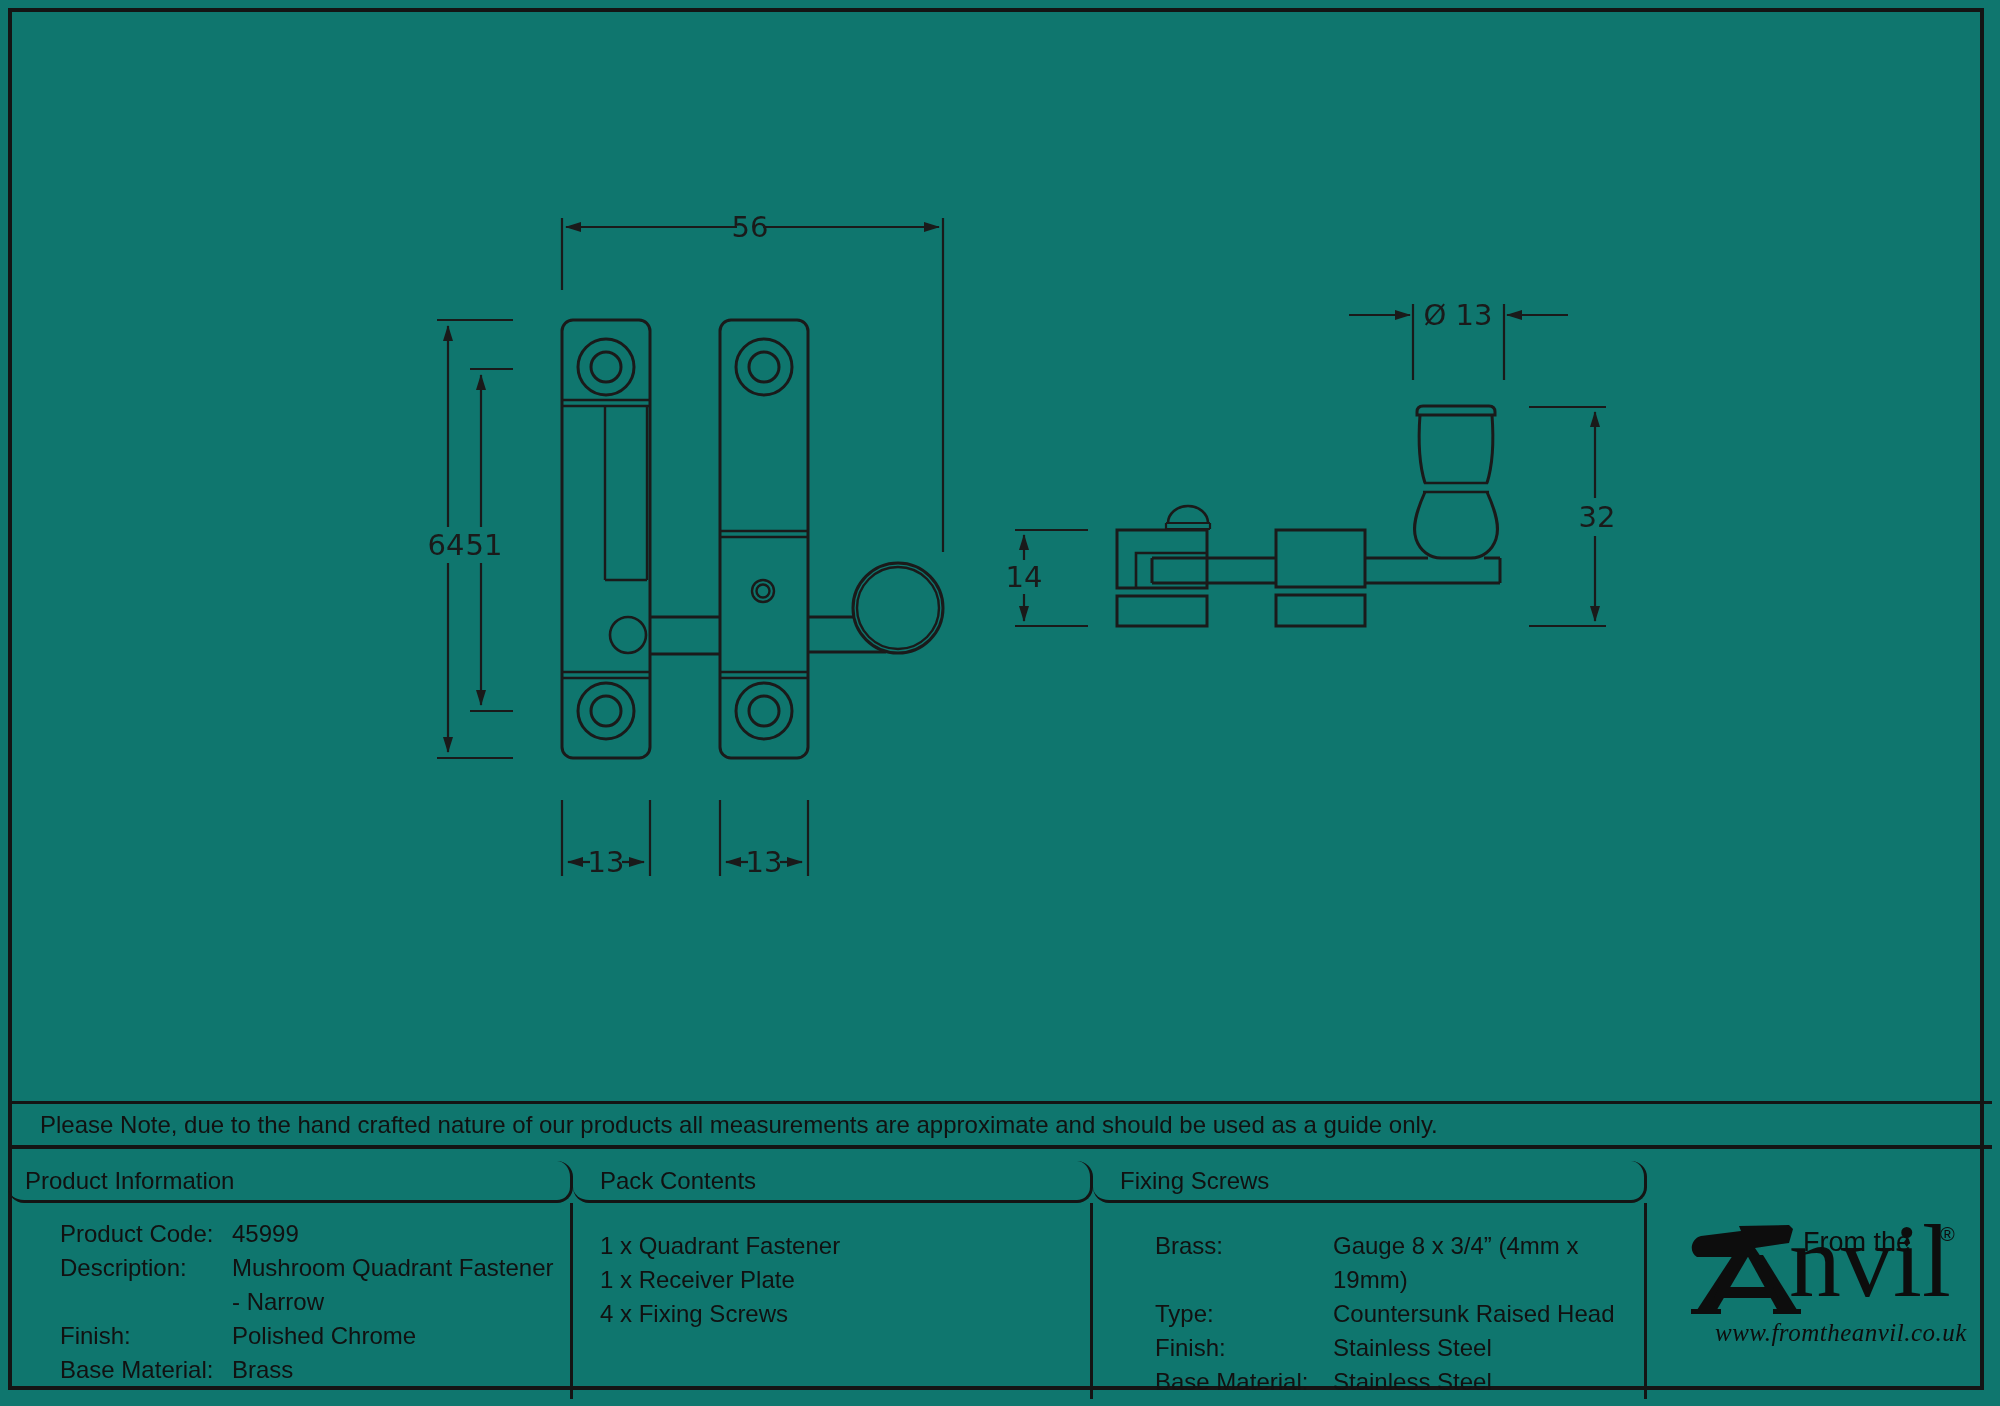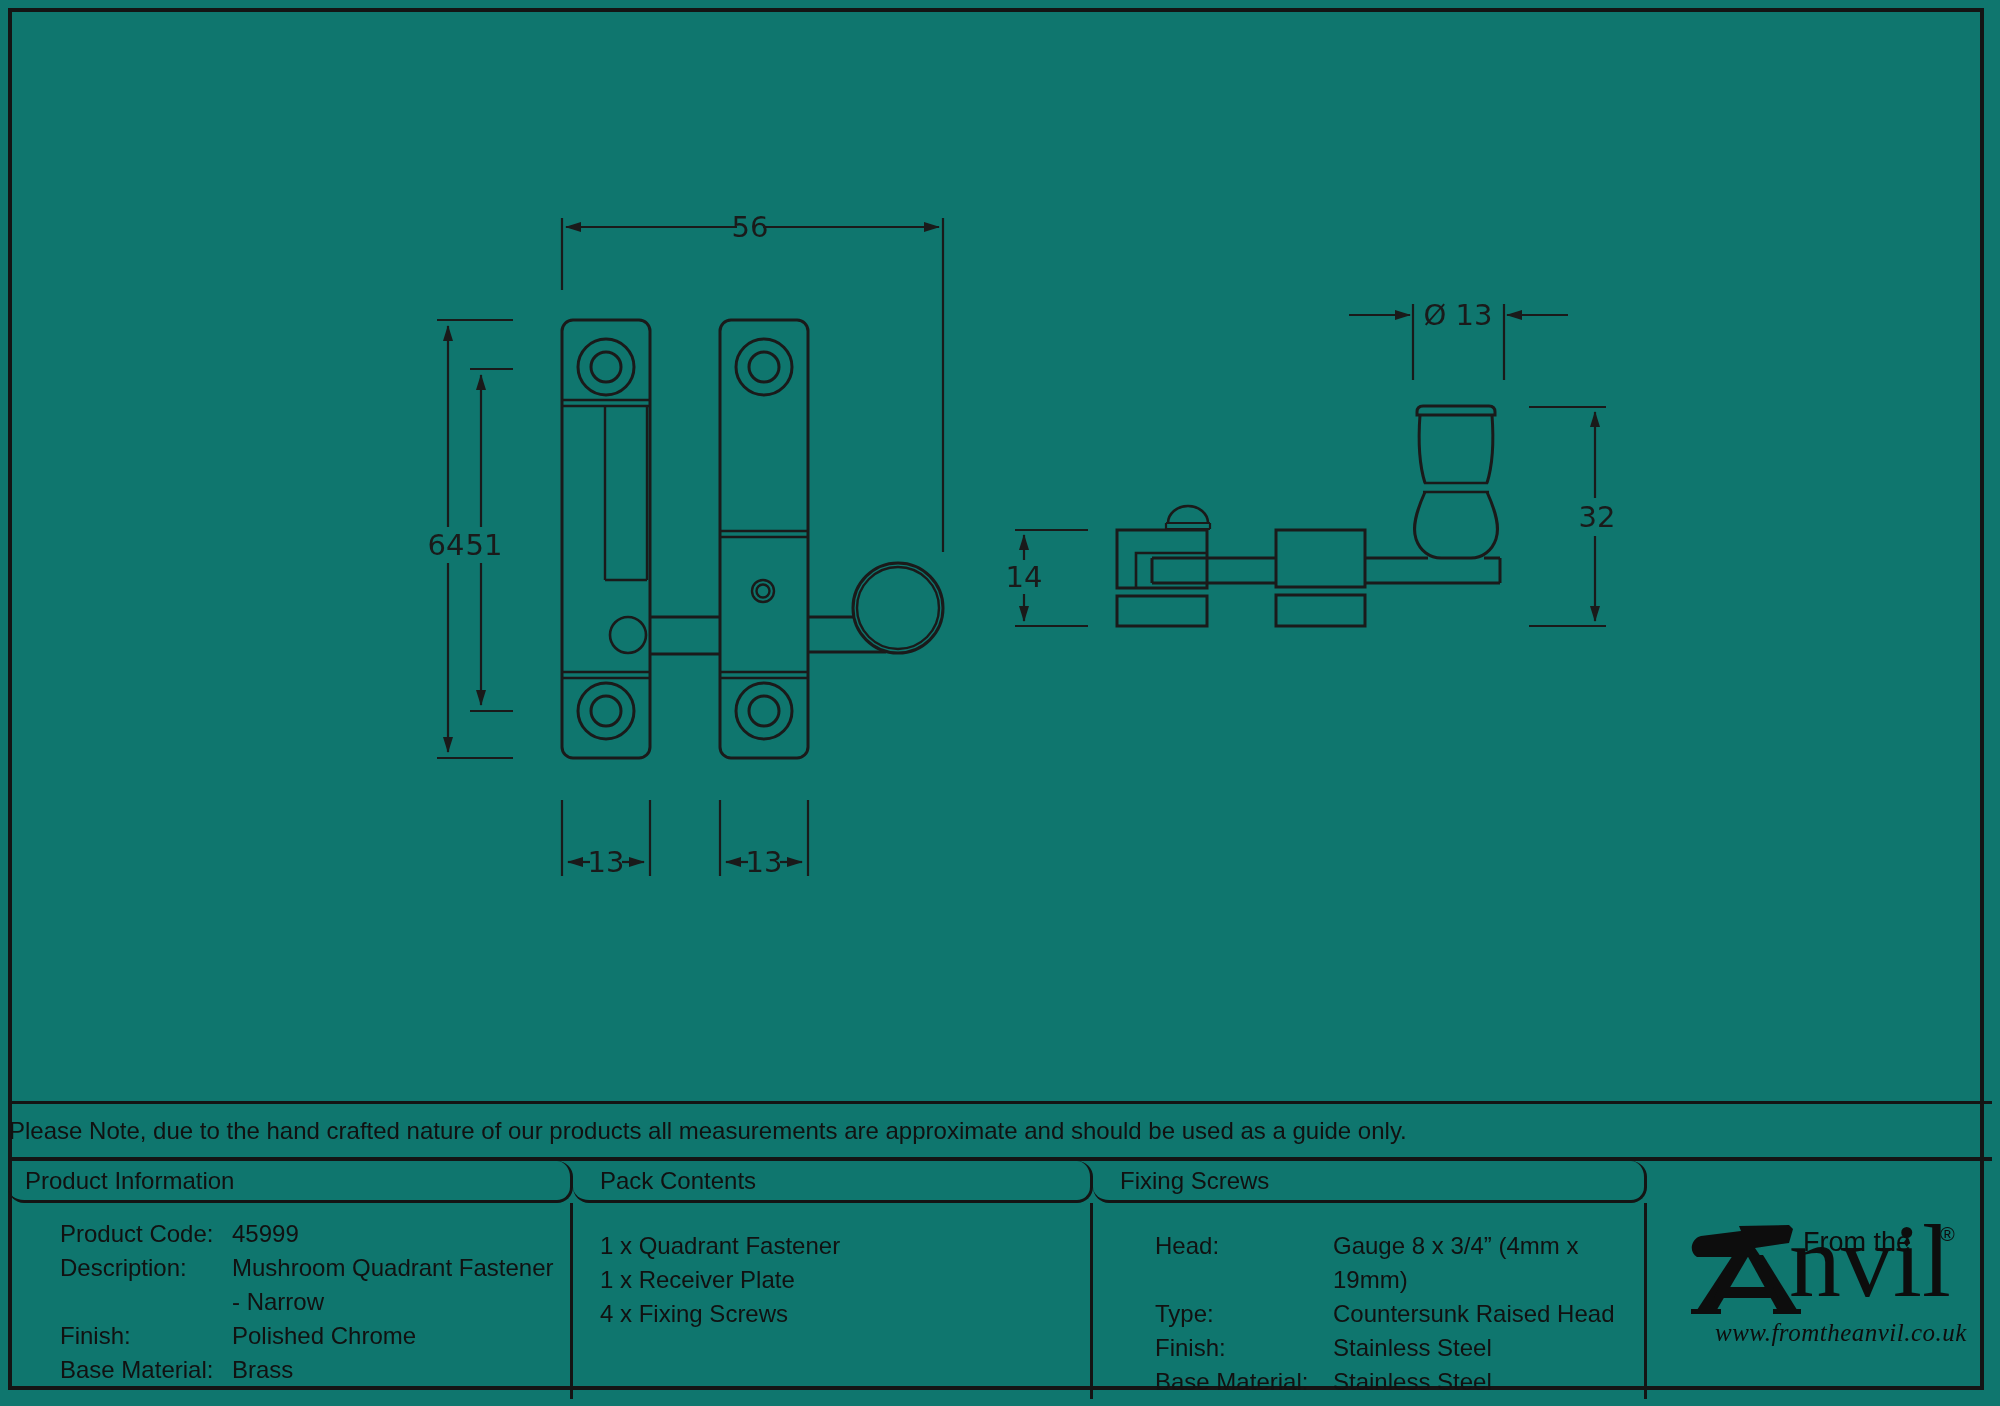--- a/index.html
+++ b/index.html
@@ -2,23 +2,23 @@
 <html><head>
 <meta charset="utf-8">
 <style>
   html,body{margin:0;padding:0;background:#fff;}
   .sheet{position:relative;width:2000px;height:1406px;background:#0f766e;
          font-family:"Liberation Sans",sans-serif;color:#111;overflow:hidden;}
   .frame{position:absolute;left:8px;top:8px;width:1976px;height:1382px;
          border:4px solid #141414;box-sizing:border-box;}
   .drawing{position:absolute;left:0;top:0;width:2000px;height:1101px;}
   .dimtext{font-family:"DejaVu Sans","Liberation Sans",sans-serif;font-size:29px;fill:#1a1a1a;}
-  .note-row{position:absolute;left:8px;top:1101px;width:1984px;height:60px;
+  .note-row{position:absolute;left:8px;top:1101px;width:1984px;height:48px;
             border-top:3px solid #141414;border-bottom:4px solid #141414;box-sizing:border-box;
-            display:flex;align-items:center;padding-left:1px;font-size:24px;}
+            display:flex;align-items:center;padding-left:32px;font-size:24px;}
   .info-table{position:absolute;left:8px;top:1161px;width:1984px;height:233px;
               display:grid;grid-template-columns:565px 520px 554px 1fr;grid-template-rows:42px 1fr;}
   .cell{box-sizing:border-box;}
   .vline{border-right:3px solid #141414;}
   .hline{border-bottom:3px solid #141414;border-radius:16px;}
   .hcell{display:flex;align-items:center;padding-left:17px;font-size:24px;}
   .bcell{padding:14px 0 0 17px;font-size:24px;line-height:34px;}
   .bcell2{padding:26px 0 0 27px;}
   .hcell2{padding-left:27px;}
   .kv{display:flex;}
@@ -199,21 +199,21 @@
     </div>
 
     <div class="cell bcell bcell2 vline">
       <div>1 x Quadrant Fastener</div>
       <div>1 x Receiver Plate</div>
       <div>4 x Fixing Screws</div>
     </div>
 
     <div class="cell bcell bcell2 vline">
       <div class="kv fixk">
-        <span class="k">Head:</span>
+        <span class="k">Brass:</span>
         <span class="v">Gauge 8 x 3/4” (4mm x 19mm)</span>
       </div>
       <div class="kv fixk">
         <span class="k">Type:</span>
         <span class="v">Countersunk Raised Head</span>
       </div>
       <div class="kv fixk">
         <span class="k">Finish:</span>
         <span class="v">Stainless Steel</span>
       </div>

